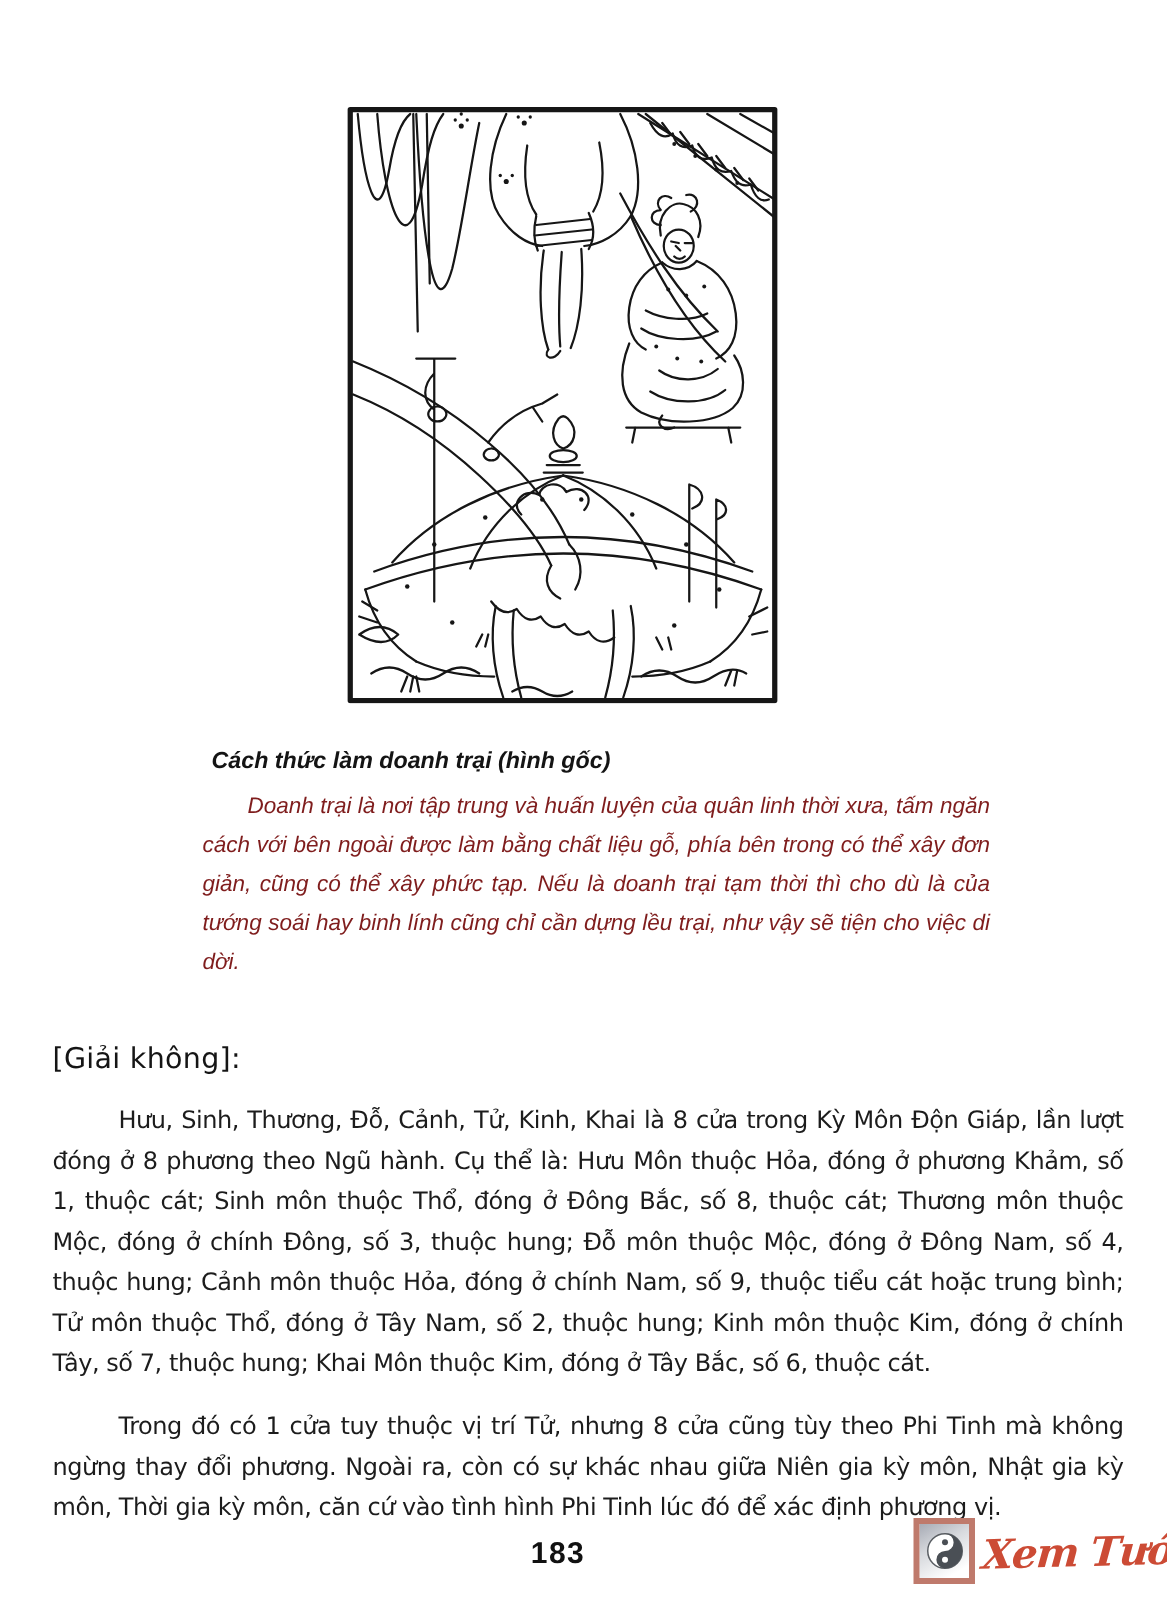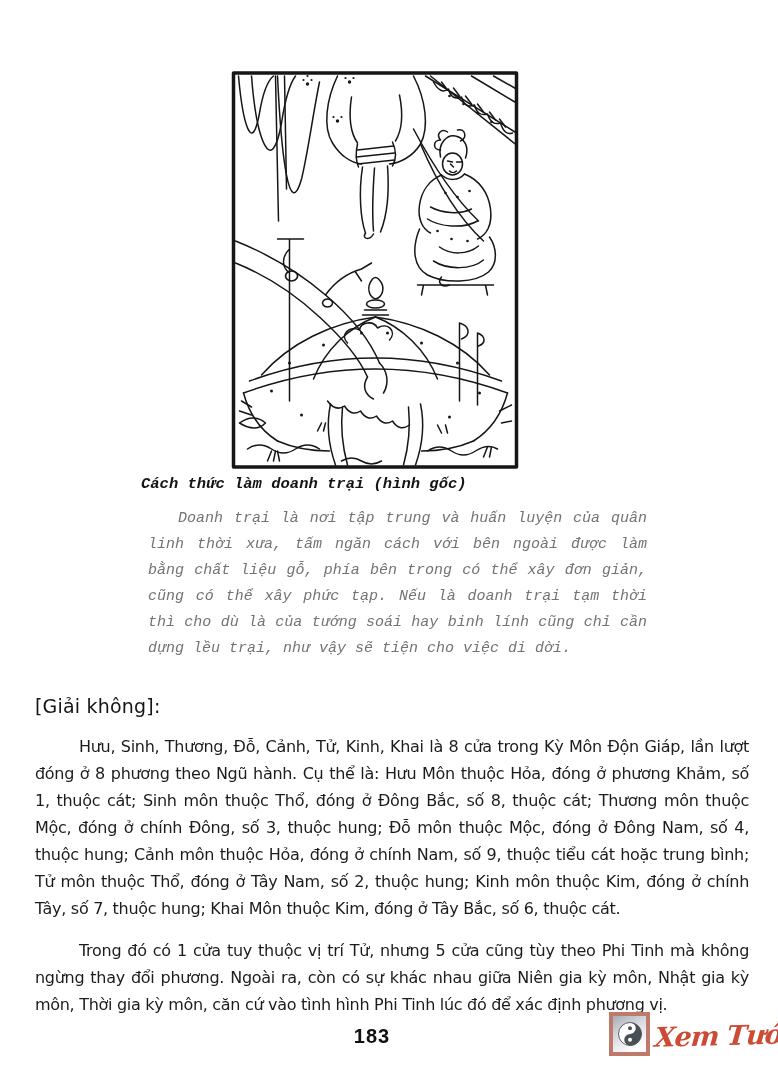--- a/index.html
+++ b/index.html
@@ -11,30 +11,30 @@
     font-family:"DejaVu Sans",sans-serif;
     color:#1b1b1b;
   }
   
   .figure-wrap{
     position:absolute;left:231px;top:71px;width:288px;height:398px;margin:0;
   }
   .figure-wrap svg{display:block;width:100%;height:100%;}
   
   .caption{
-    position:absolute;left:135px;top:475px;width:525px;
-    font-family:Liberation Mono, monospace;
+    position:absolute;left:135px;top:499px;width:525px;
+    font-family:Liberation Sans, sans-serif;
   }
   .caption-title{
     font-weight:700;font-style:italic;font-size:15.5px;
     margin:0 0 8px 6px;color:#141414;
   }
   .caption-body{
-    margin:13px;font-style:italic;font-size:15px;line-height:26px;
-    text-align:justify;text-indent:30px;color:#737373;
+    margin:0;font-style:italic;font-size:15px;line-height:26px;
+    text-align:justify;text-indent:30px;color:#7f1d1d;
   }
   
   .explanation{
     position:absolute;left:35px;top:695px;width:714px;
   }
   .explanation-heading{
     font-size:19px;color:#151515;margin:0 0 16px 0;letter-spacing:.2px;
   }
   .explanation p{
     margin:0 0 15px 0;font-size:16px;line-height:27px;letter-spacing:-0.3px;
@@ -200,21 +200,21 @@
   </figure>
 
   <div class="caption">
     <div class="caption-title">Cách thức làm doanh trại (hình gốc)</div>
     <p class="caption-body">Doanh trại là nơi tập trung và huấn luyện của quân linh thời xưa, tấm ngăn cách với bên ngoài được làm bằng chất liệu gỗ, phía bên trong có thể xây đơn giản, cũng có thể xây phức tạp. Nếu là doanh trại tạm thời thì cho dù là của tướng soái hay binh lính cũng chỉ cần dựng lều trại, như vậy sẽ tiện cho việc di dời.</p>
   </div>
 
   <section class="explanation">
     <div class="explanation-heading">[Giải không]:</div>
     <p>Hưu, Sinh, Thương, Đỗ, Cảnh, Tử, Kinh, Khai là 8 cửa trong Kỳ Môn Độn Giáp, lần lượt đóng ở 8 phương theo Ngũ hành. Cụ thể là: Hưu Môn thuộc Hỏa, đóng ở phương Khảm, số 1, thuộc cát; Sinh môn thuộc Thổ, đóng ở Đông Bắc, số 8, thuộc cát; Thương môn thuộc Mộc, đóng ở chính Đông, số 3, thuộc hung; Đỗ môn thuộc Mộc, đóng ở Đông Nam, số 4, thuộc hung; Cảnh môn thuộc Hỏa, đóng ở chính Nam, số 9, thuộc tiểu cát hoặc trung bình; Tử môn thuộc Thổ, đóng ở Tây Nam, số 2, thuộc hung; Kinh môn thuộc Kim, đóng ở chính Tây, số 7, thuộc hung; Khai Môn thuộc Kim, đóng ở Tây Bắc, số 6, thuộc cát.</p>
-    <p>Trong đó có 1 cửa tuy thuộc vị trí Tử, nhưng 5 cửa cũng tùy theo Phi Tinh mà không ngừng thay đổi phương. Ngoài ra, còn có sự khác nhau giữa Niên gia kỳ môn, Nhật gia kỳ môn, Thời gia kỳ môn, căn cứ vào tình hình Phi Tinh lúc đó để xác định phương vị.</p>
+    <p>Trong đó có 1 cửa tuy thuộc vị trí Tử, nhưng 8 cửa cũng tùy theo Phi Tinh mà không ngừng thay đổi phương. Ngoài ra, còn có sự khác nhau giữa Niên gia kỳ môn, Nhật gia kỳ môn, Thời gia kỳ môn, căn cứ vào tình hình Phi Tinh lúc đó để xác định phương vị.</p>
   </section>
 
   <div class="page-number">183</div>
 
   <div class="watermark">
     <span class="logo-box">
       <svg width="26" height="26" viewBox="0 0 26 26" xmlns="http://www.w3.org/2000/svg">
         <circle cx="13" cy="13" r="11.5" fill="#ffffff" stroke="#5a5e63" stroke-width="1"></circle>
         <path d="M13,1.5 A11.5,11.5 0 0 1 13,24.5 A5.75,5.75 0 0 1 13,13 A5.75,5.75 0 0 0 13,1.5 Z" fill="#4a4f55"></path>
         <circle cx="13" cy="7.2" r="2" fill="#4a4f55"></circle>

